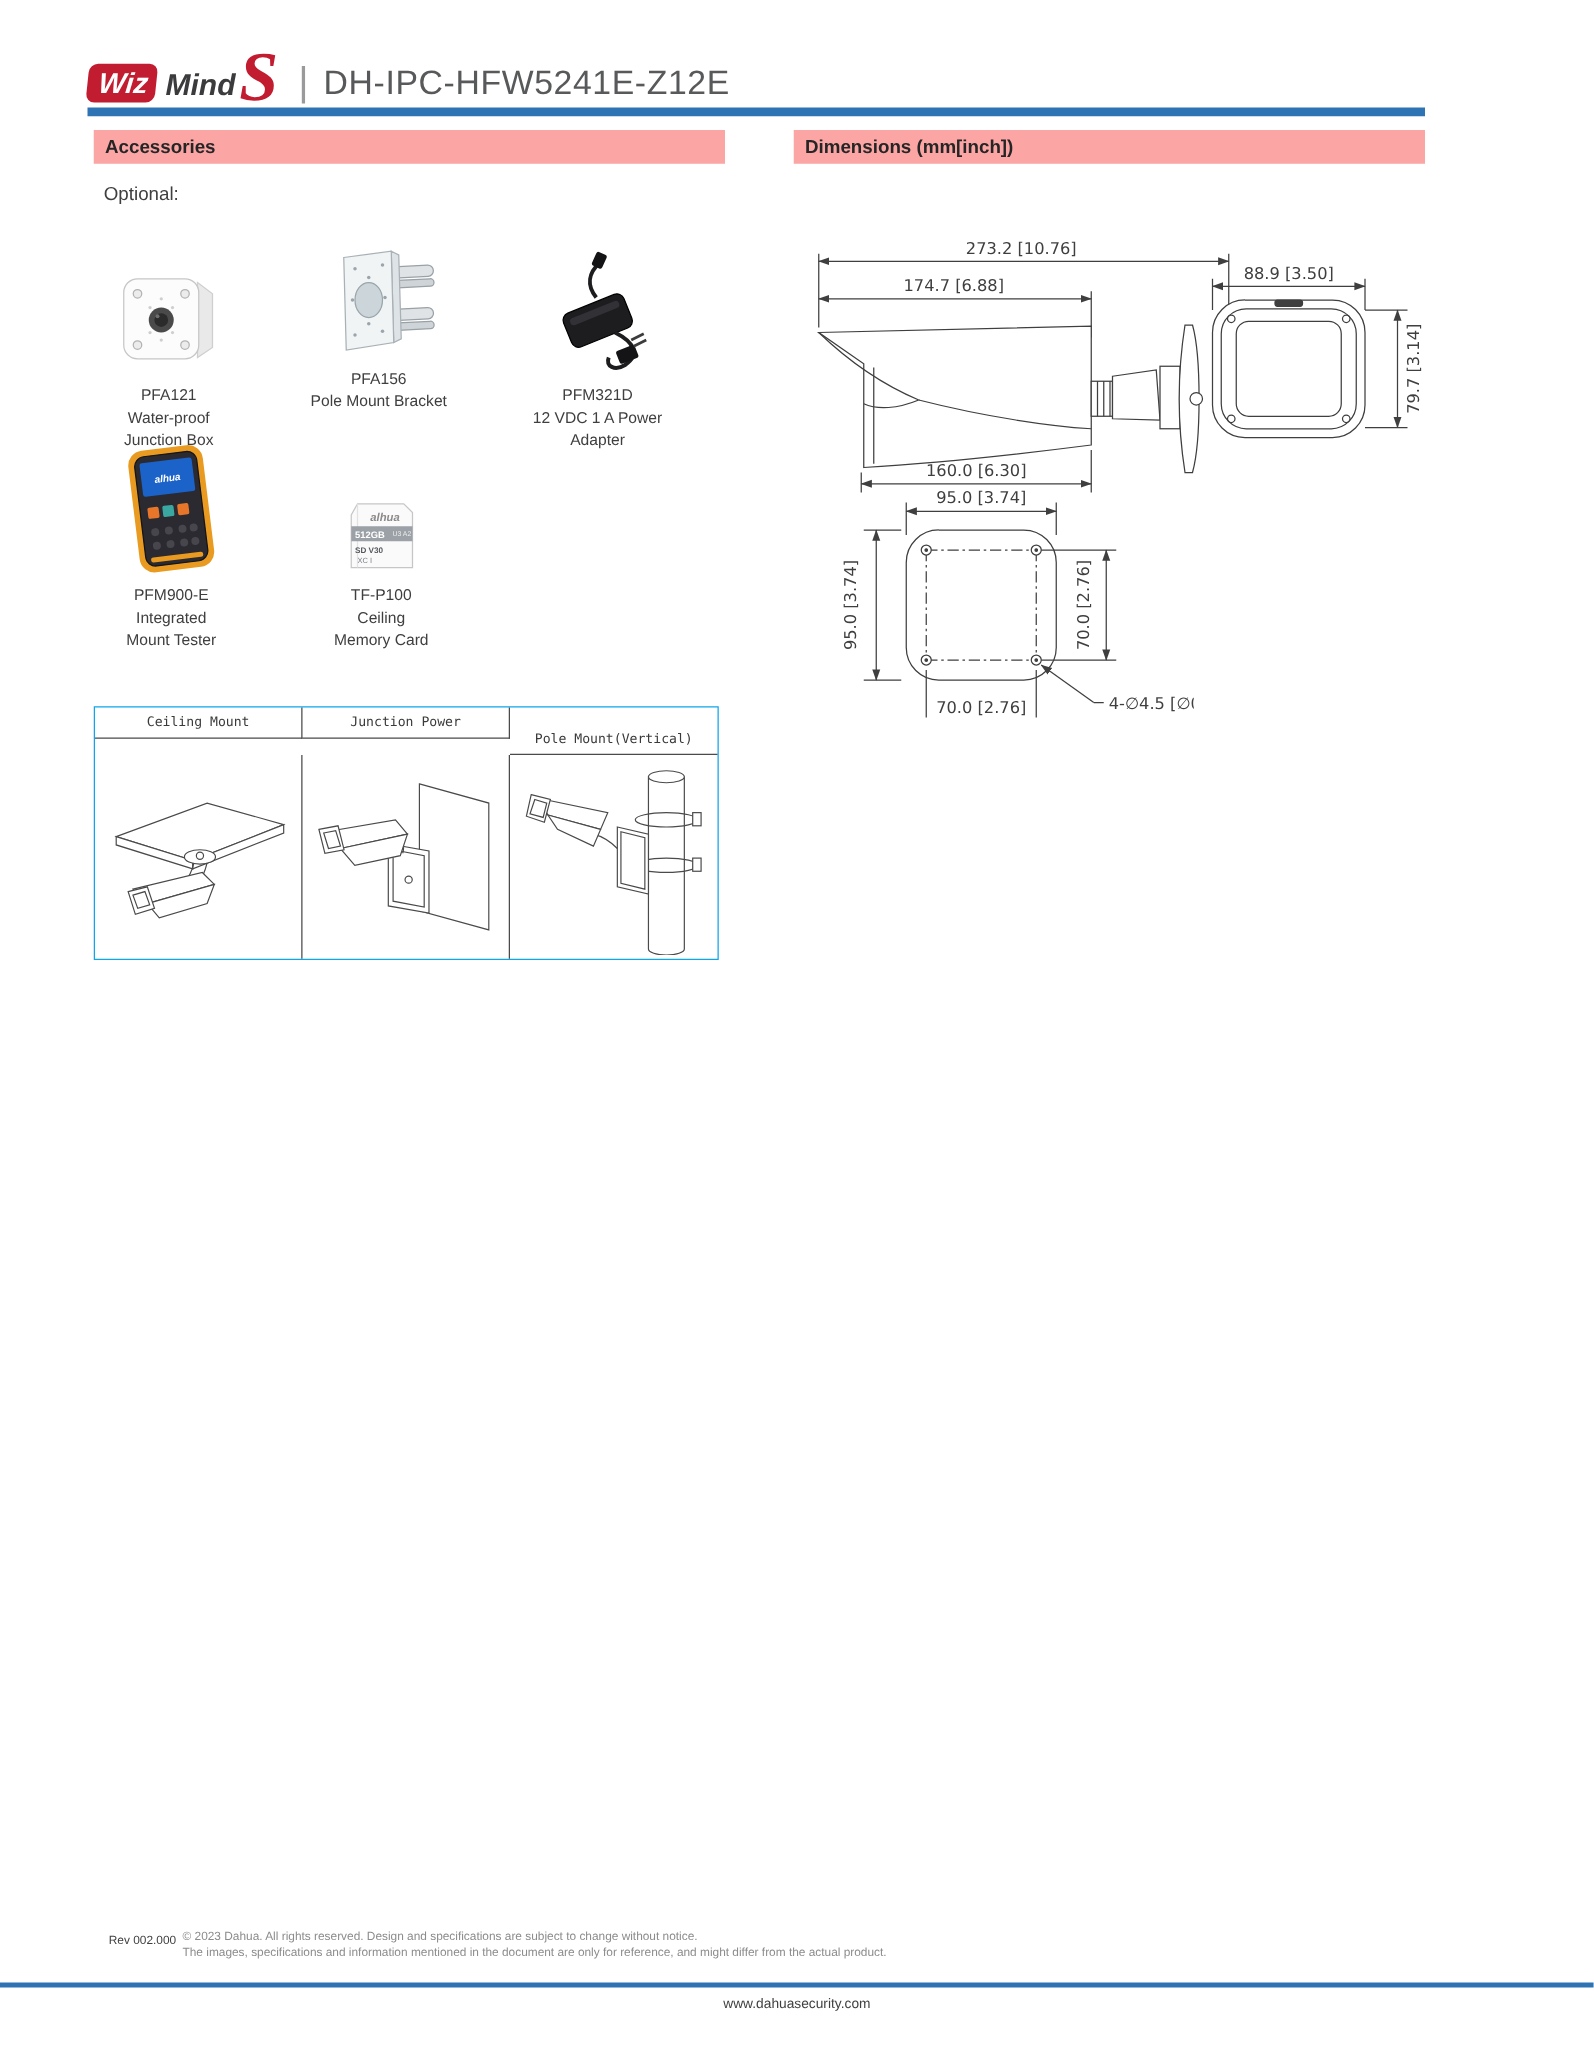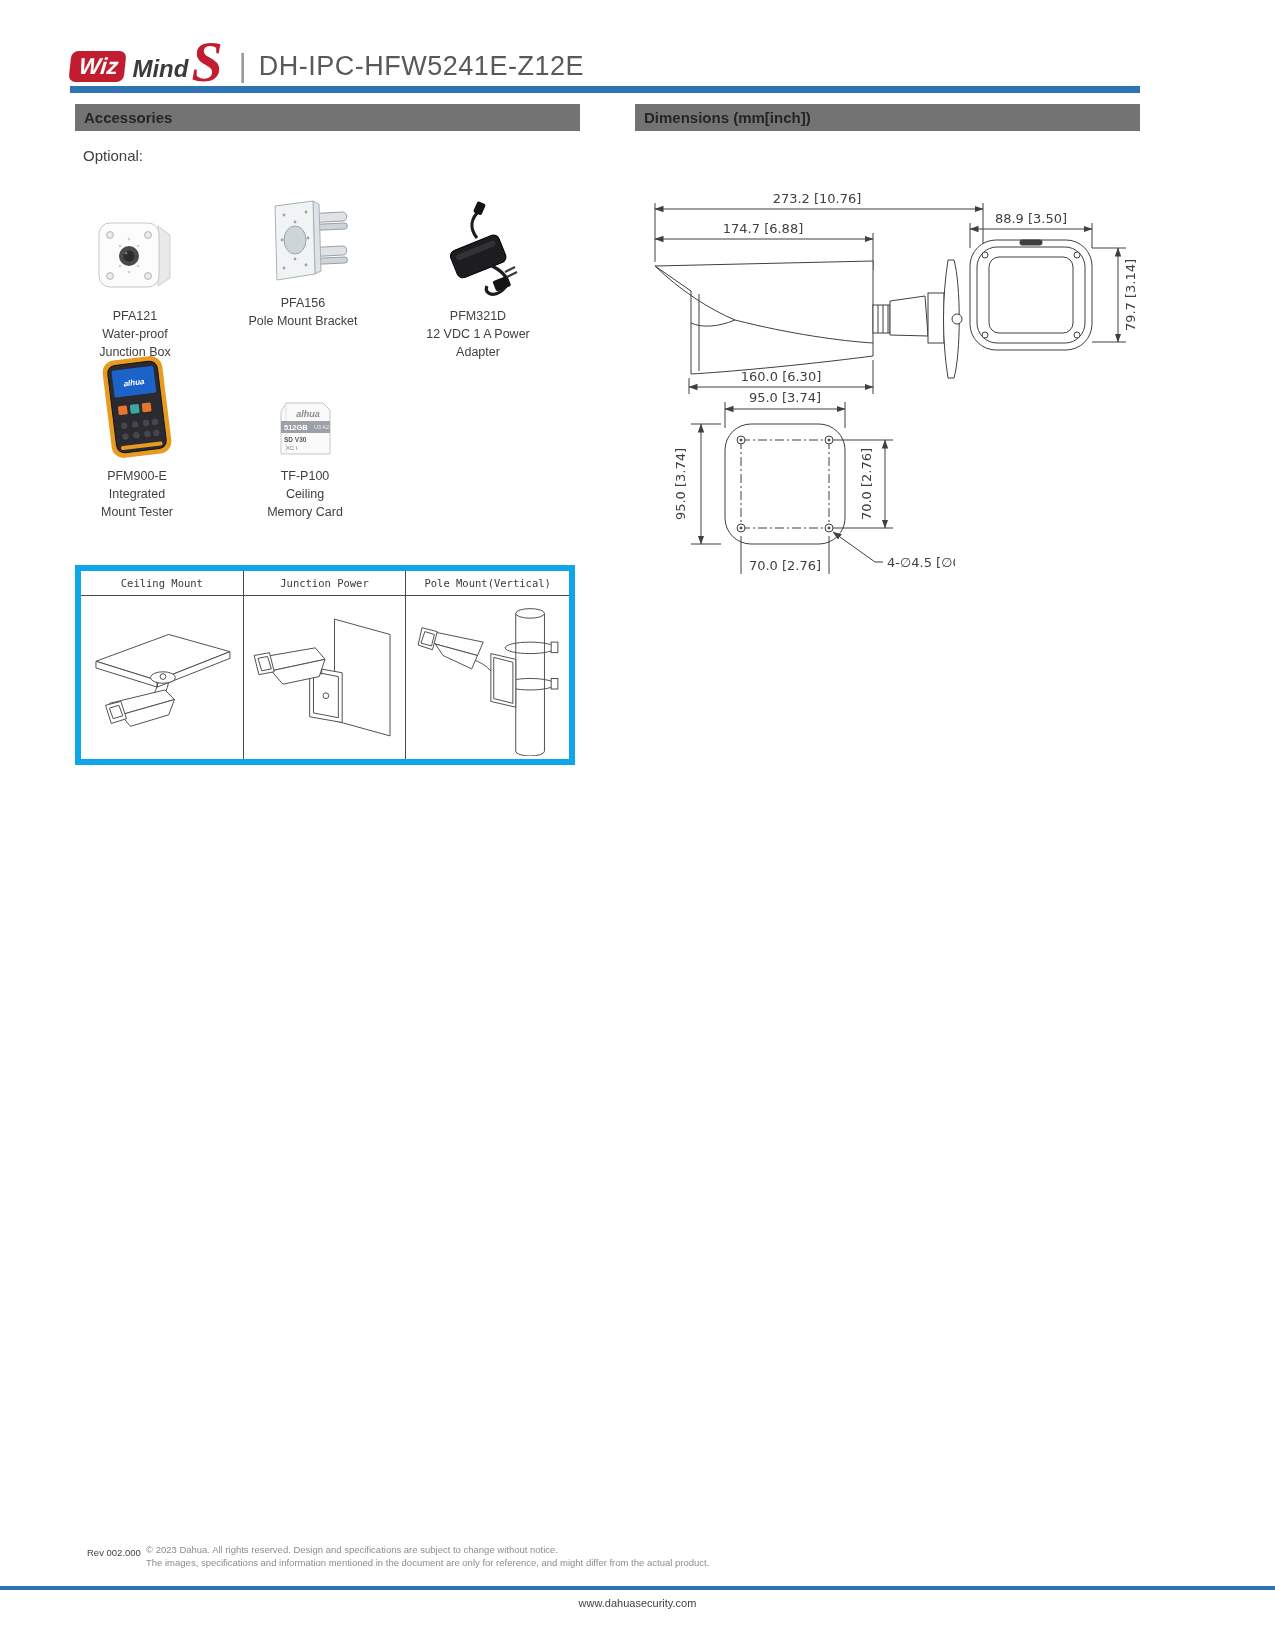--- a/index.html
+++ b/index.html
@@ -14,41 +14,41 @@
               font-size:23px; line-height:23px; padding:4px 7px 4px 9px; border-radius:7px;
               transform:skewX(-6deg); }
   .logo-mind { color:#3b3b3d; font-style:italic; font-weight:bold; font-size:24px; line-height:26px; margin-left:7px;margin-top:20px; }
   .logo-s { font-family:"Liberation Serif", serif; color:#c21c31; font-style:italic; font-weight:bold;
             font-size:56px; line-height:40px; margin-left:3px; }
   .title-sep { color:#9a9a9c; font-size:32px; font-weight:200; line-height:34px; margin-left:16px; }
   .page-title { color:#58595b; font-size:27px; font-weight:normal; letter-spacing:.5px; margin-left:12px; line-height:32px; }
   .top-rule { position:absolute; left:70px; top:86px; width:1070px; height:7px; background:#2e74b5; }
 
   
-  .section-bar { position:absolute; top:104px; height:27px; width:505px; background:#737373;
+  .section-bar { position:absolute; top:104px; height:27px; width:505px; background:#fca5a5;
                  display:flex; align-items:center; padding-left:9px;
                  font-size:15px; font-weight:bold; color:#252525; }
   .bar-left { left:75px; } .bar-right { left:635px;text-align:right; }
 
   .optional { position:absolute; left:83px; top:147px; font-size:15px; color:#3f3f3f; }
 
   
   .acc-item { position:absolute; width:150px; display:flex; flex-direction:column; align-items:center; }
   .acc-img { display:flex; align-items:flex-end; justify-content:center; }
   .row1 .acc-img { height:100px; }
   .row2 .acc-img { height:102px; }
   .acc-cap { margin-top:7px; text-align:center; font-size:12.5px; line-height:18px; color:#3f3f3f; }
 
   
-  .mount-table { position:absolute; left:75px; top:565px; width:500px; border:6px solid #0ea5e9; background:#fff; }
+  .mount-table { position:absolute; left:75px; top:565px; width:500px; border:1px solid #0ea5e9; background:#fff; }
   .mt-row { display:grid; grid-template-columns:1fr 1fr 1fr; }
   .mt-head > div { height:25px; display:flex; align-items:center; justify-content:center;
                    font-family:"DejaVu Sans Mono", monospace; font-size:10.5px; color:#3a3a3a;
                    border-right:1px solid #4a4a4a; border-bottom:1px solid #4a4a4a; }
-  .mt-head > div:last-child { border-right:none; }
+  .mt-head > div:last-child { border-right:none;margin-top:13px; }
   .mt-body > div { height:163px; border-right:1px solid #4a4a4a; display:flex; align-items:center; justify-content:center; }
   .mt-body > div:last-child { border-right:none; }
 
   
   .dim-svg { position:absolute; }
   .dim-svg text { font-family:"DejaVu Sans", sans-serif; font-size:13px; fill:#3f3f3f; }
   #svg-side   { left:645px; top:190px; }
   #svg-front  { left:958px; top:212px; }
   #svg-bottom { left:655px; top:388px; }
 

